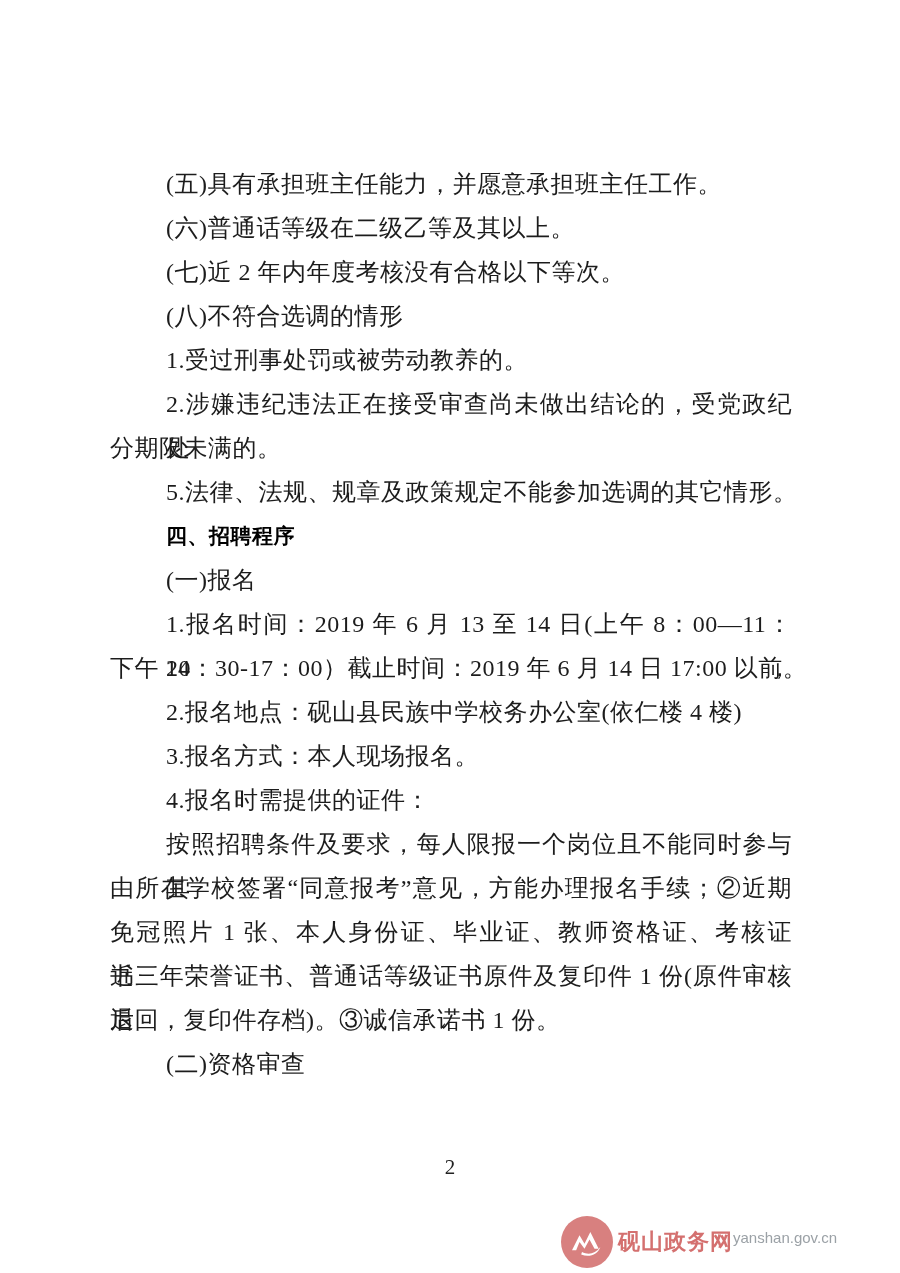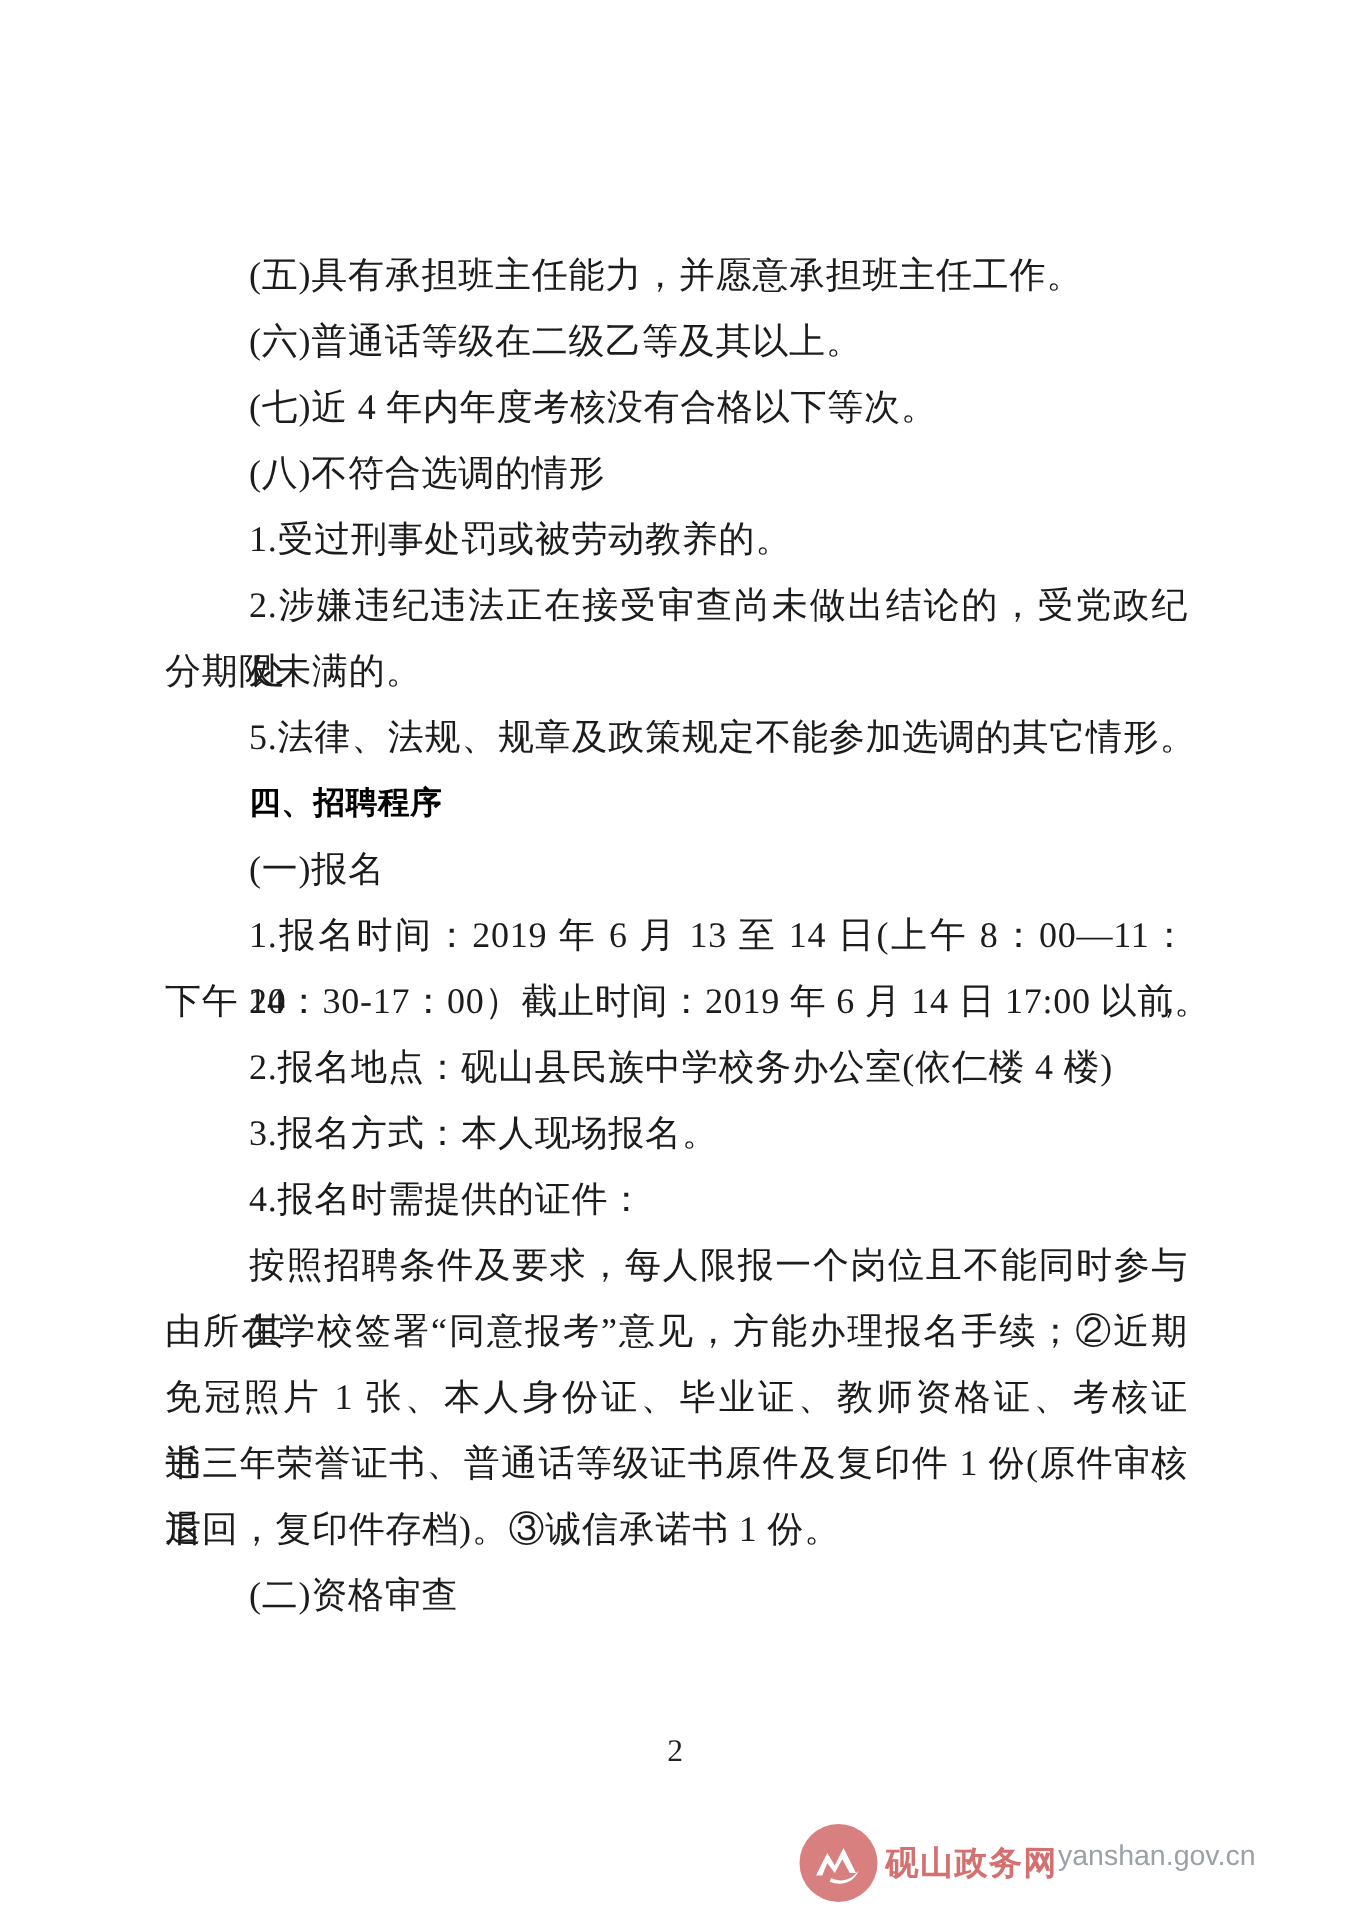--- a/index.html
+++ b/index.html
@@ -79,34 +79,34 @@
   }
   .logo-site-name {
     font-family: "Liberation Sans", "DejaVu Sans", sans-serif;
     font-weight: bold;
     font-size: 22px;
     line-height: 24px;
     letter-spacing: 1px;
   }
   .logo-site-url {
     font-family: "Liberation Sans", "DejaVu Sans", sans-serif;
-    font-size: 19px;
+    font-size: 15px;
     line-height: 16px;
   }
 </style>
 </head>
 <body>
 
 <div class="page">
 
   <div class="doc-body">
 
   <div class="line indent">(五)具有承担班主任能力，并愿意承担班主任工作。</div>
       <div class="line indent">(六)普通话等级在二级乙等及其以上。</div>
-      <div class="line indent">(七)近 4 年内年度考核没有合格以下等次。</div>
+      <div class="line indent">(七)近 2 年内年度考核没有合格以下等次。</div>
       <div class="line indent">(八)不符合选调的情形</div>
       <div class="line indent">1.受过刑事处罚或被劳动教养的。</div>
       <div class="line indent stretch">2.涉嫌违纪违法正在接受审查尚未做出结论的，受党政纪处</div>
       <div class="line">分期限未满的。</div>
       <div class="line indent">5.法律、法规、规章及政策规定不能参加选调的其它情形。</div>
       <div class="line indent bold">四、招聘程序</div>
       <div class="line indent">(一)报名</div>
       <div class="line indent stretch">1.报名时间：2019 年 6 月 13 至 14 日(上午 8：00—11：20，</div>
       <div class="line">下午 14：30-17：00）截止时间：2019 年 6 月 14 日 17:00 以前。</div>
       <div class="line indent">2.报名地点：砚山县民族中学校务办公室(依仁楼 4 楼)</div>

